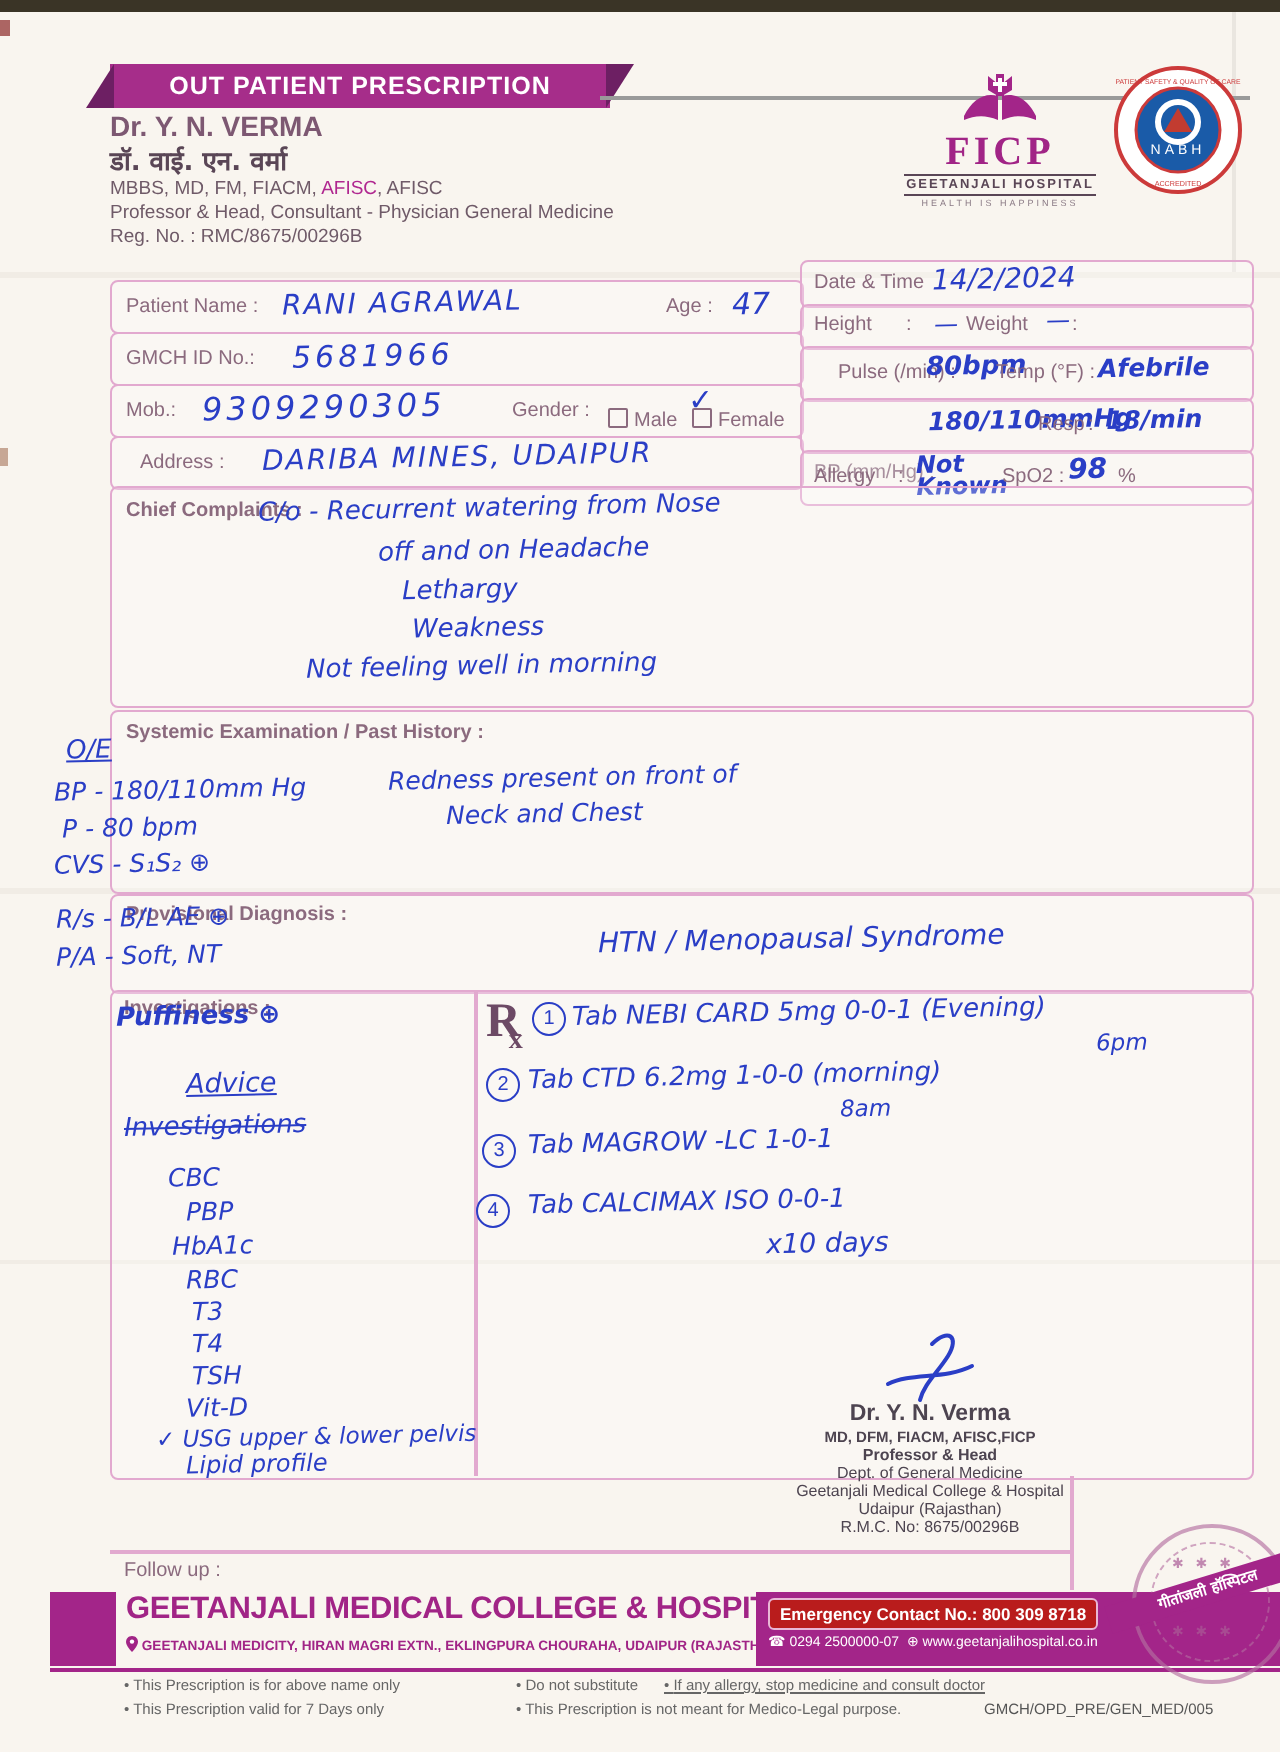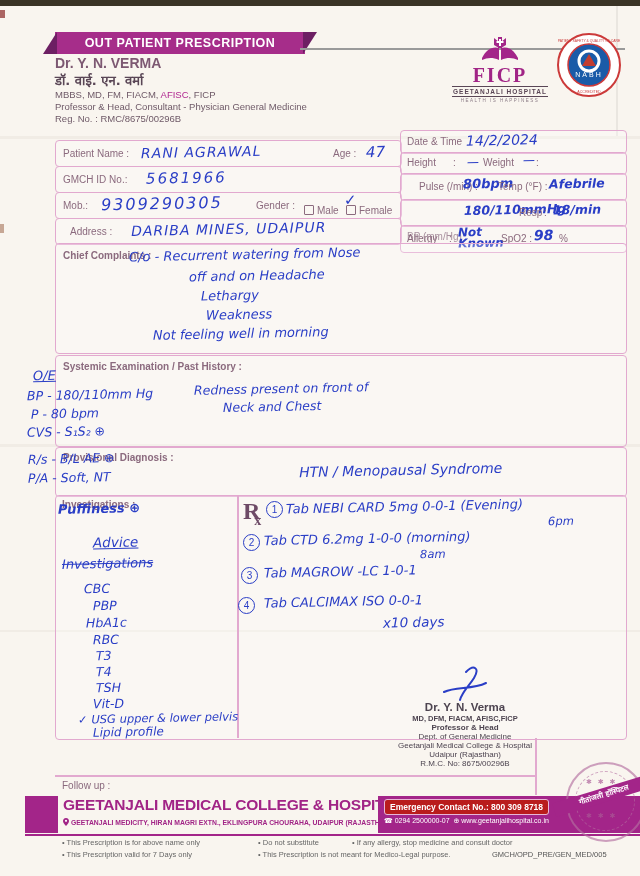--- a/index.html
+++ b/index.html
@@ -40,21 +40,21 @@
   <div class="abs" style="left:616px;top:6px;width:2px;height:130px;background:rgba(0,0,0,.06);"></div>
 
   <div class="banner">
     <span>OUT PATIENT PRESCRIPTION</span>
   </div>
   <div class="abs" style="left:300px;top:48px;width:325px;height:2px;background:#9a9a9a;"></div>
 
   <div class="abs" style="left:55px;top:55px;font-size:14px;font-weight:600;color:#7d5872;">Dr. Y. N. VERMA</div>
   <div class="abs" style="left:55px;top:71px;font-size:13px;font-weight:bold;color:#5a4656;font-family:'DejaVu Sans',sans-serif;">डॉ. वाई. एन. वर्मा</div>
   <div class="abs" style="left:55px;top:89px;font-size:9.5px;color:#6f5a68;">
-    <span>MBBS, MD, FM, FIACM, </span><span style="color:#b02790;">AFISC</span><span>, FICP</span>
+    <span>MBBS, MD, FM, FIACM, </span><span style="color:#b02790;">AFISC</span><span>, AFISC</span>
   </div>
   <div class="abs" style="left:55px;top:101px;font-size:9.5px;color:#6f5a68;">Professor &amp; Head, Consultant - Physician General Medicine</div>
   <div class="abs" style="left:55px;top:113px;font-size:9.5px;color:#6f5a68;">Reg. No. : RMC/8675/00296B</div>
 
   <div class="abs" style="left:452px;top:36px;width:96px;text-align:center;">
     <svg width="40" height="26" viewBox="0 0 40 26">
       <path d="M2 22 C6 14 12 10 19 12 L19 24 C12 21 7 22 2 24 Z" fill="#a32589"></path>
       <path d="M38 22 C34 14 28 10 21 12 L21 24 C28 21 33 22 38 24 Z" fill="#a32589"></path>
       <path d="M14 2 L19 6 L19 12 L14 9 Z M26 2 L21 6 L21 12 L26 9 Z" fill="#a32589"></path>
       <rect x="18" y="1" width="4" height="11" fill="#a32589"></rect>
@@ -229,21 +229,21 @@
       <span>☎</span>
       <span>0294 2500000-07</span>
       &nbsp;<span>⊕</span>
       <span>www.geetanjalihospital.co.in</span>
     </div>
   </div>
   <div class="abs accentbg" style="left:25px;top:834px;width:615px;height:1.5px;"></div>
 
   <div class="abs note" style="left:62px;top:838px;">• <span>This Prescription is for above name only</span></div>
   <div class="abs note" style="left:258px;top:838px;">• <span>Do not substitute</span></div>
-  <div class="abs note" style="left:352px;top:838px;">• <span>If any allergy, stop medicine and consult doctor</span></div>
+  <div class="abs note" style="left:332px;top:838px;text-decoration:underline;">• <span>If any allergy, stop medicine and consult doctor</span></div>
   <div class="abs note" style="left:62px;top:850px;">• <span>This Prescription valid for 7 Days only</span></div>
   <div class="abs note" style="left:258px;top:850px;">• <span>This Prescription is not meant for Medico-Legal purpose.</span></div>
   <div class="abs note" style="left:492px;top:850px;color:#555;">GMCH/OPD_PRE/GEN_MED/005</div>
 
   <div class="abs" style="left:566px;top:762px;width:76px;height:76px;border:2px solid rgba(180,110,160,.65);border-radius:50%;">
     <div class="abs" style="left:7px;top:7px;width:58px;height:58px;border:1.3px dashed rgba(180,110,160,.6);border-radius:50%;"></div>
     <div class="abs" style="left:18px;top:14px;color:rgba(170,90,150,.7);font-size:7px;letter-spacing:2px;">✱ ✱ ✱</div>
     <div class="abs" style="left:18px;top:48px;color:rgba(170,90,150,.7);font-size:7px;letter-spacing:2px;">✱ ✱ ✱</div>
   </div>
   <div class="ribbon">

